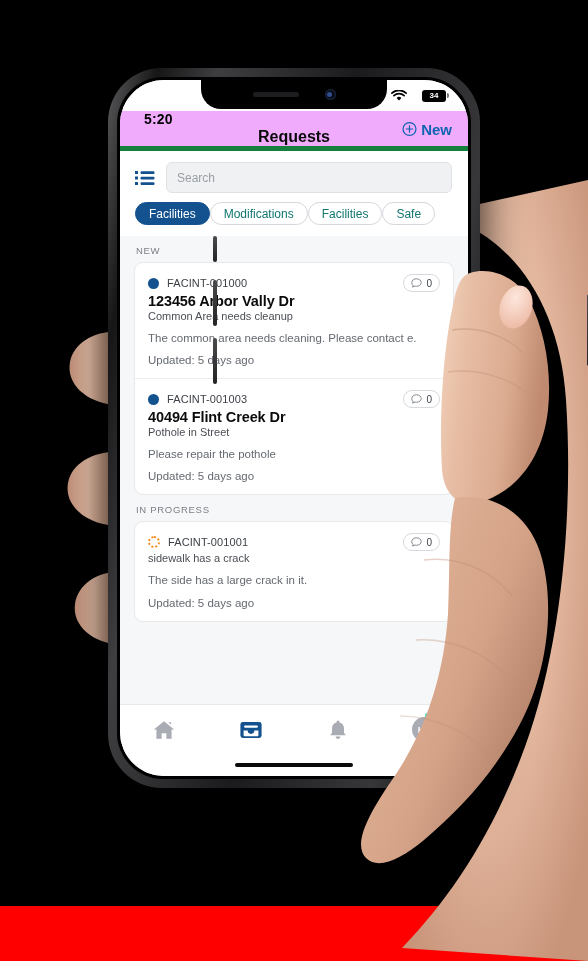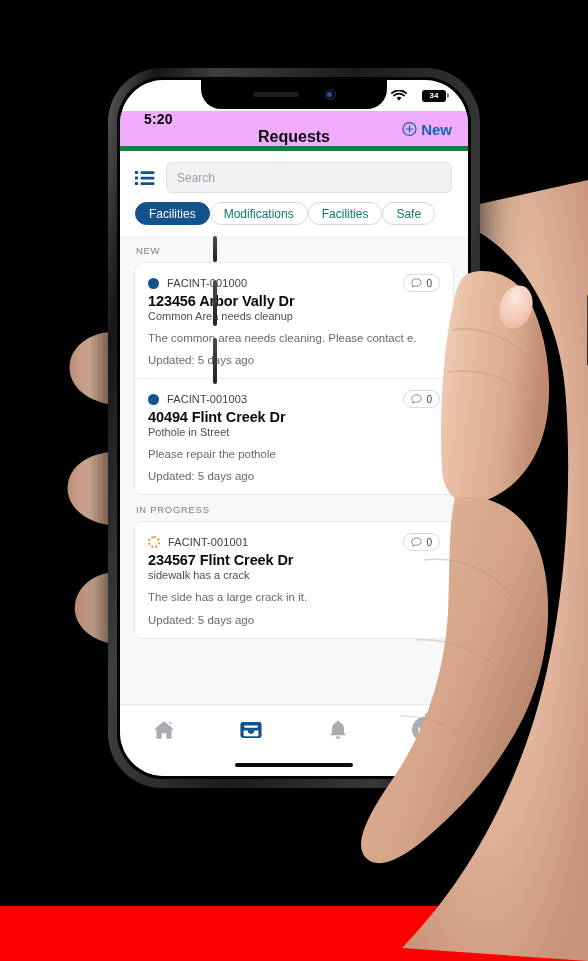--- a/index.html
+++ b/index.html
@@ -426,21 +426,20 @@
             <div class="card-top">
               <div class="status-dot progress"></div>
               <div class="req-id">FACINT-001001</div>
               <div class="comment-pill">
                 <svg width="11" height="10" viewBox="0 0 12 11">
                   <path d="M6 .9c3 0 5.2 1.8 5.2 4.1S9 9.1 6 9.1c-.6 0-1.2-.1-1.7-.2L1.6 10l.7-1.8C1.3 7.4.8 6.3.8 5 .8 2.7 3 .9 6 .9Z" fill="none" stroke="#72777e" stroke-width=".95"></path>
                 </svg>
                 <span>0</span>
               </div>
             </div>
-            <div class="req-title">234567 Flint Creek Dr</div>
             <div class="req-sub">sidewalk has a crack</div>
             <div class="req-desc">The side has a large crack in it.</div>
             <div class="req-updated">Updated: 5 days ago</div>
           </div>
 
         </div>
       </div>
 
       <div id="tab-bar">
         <div class="tab-item">

